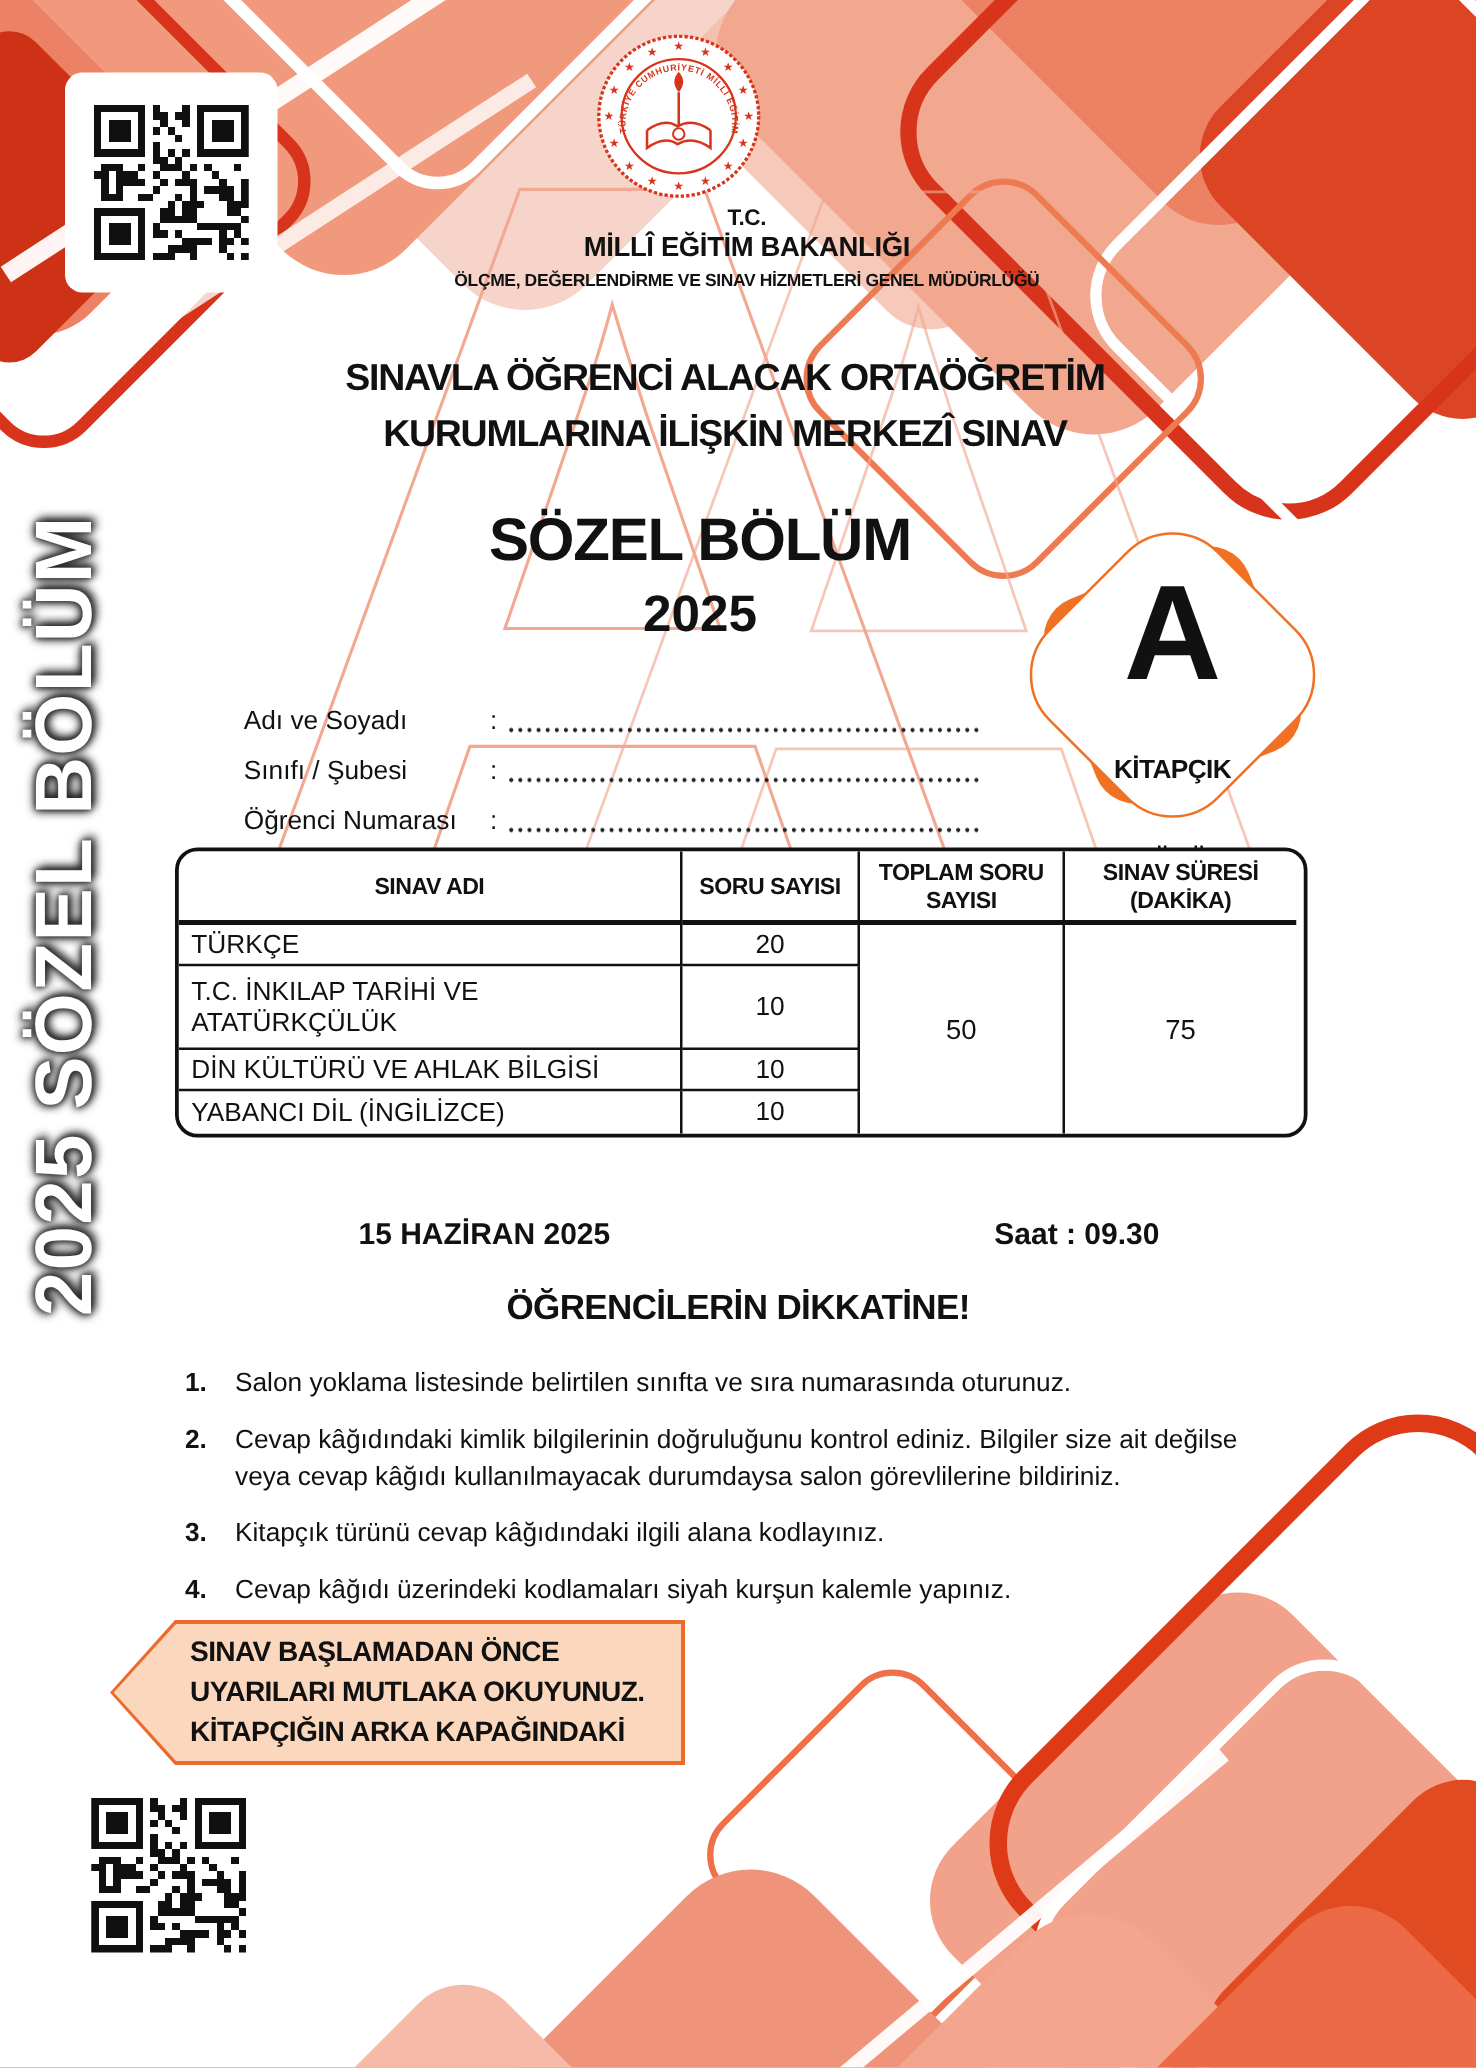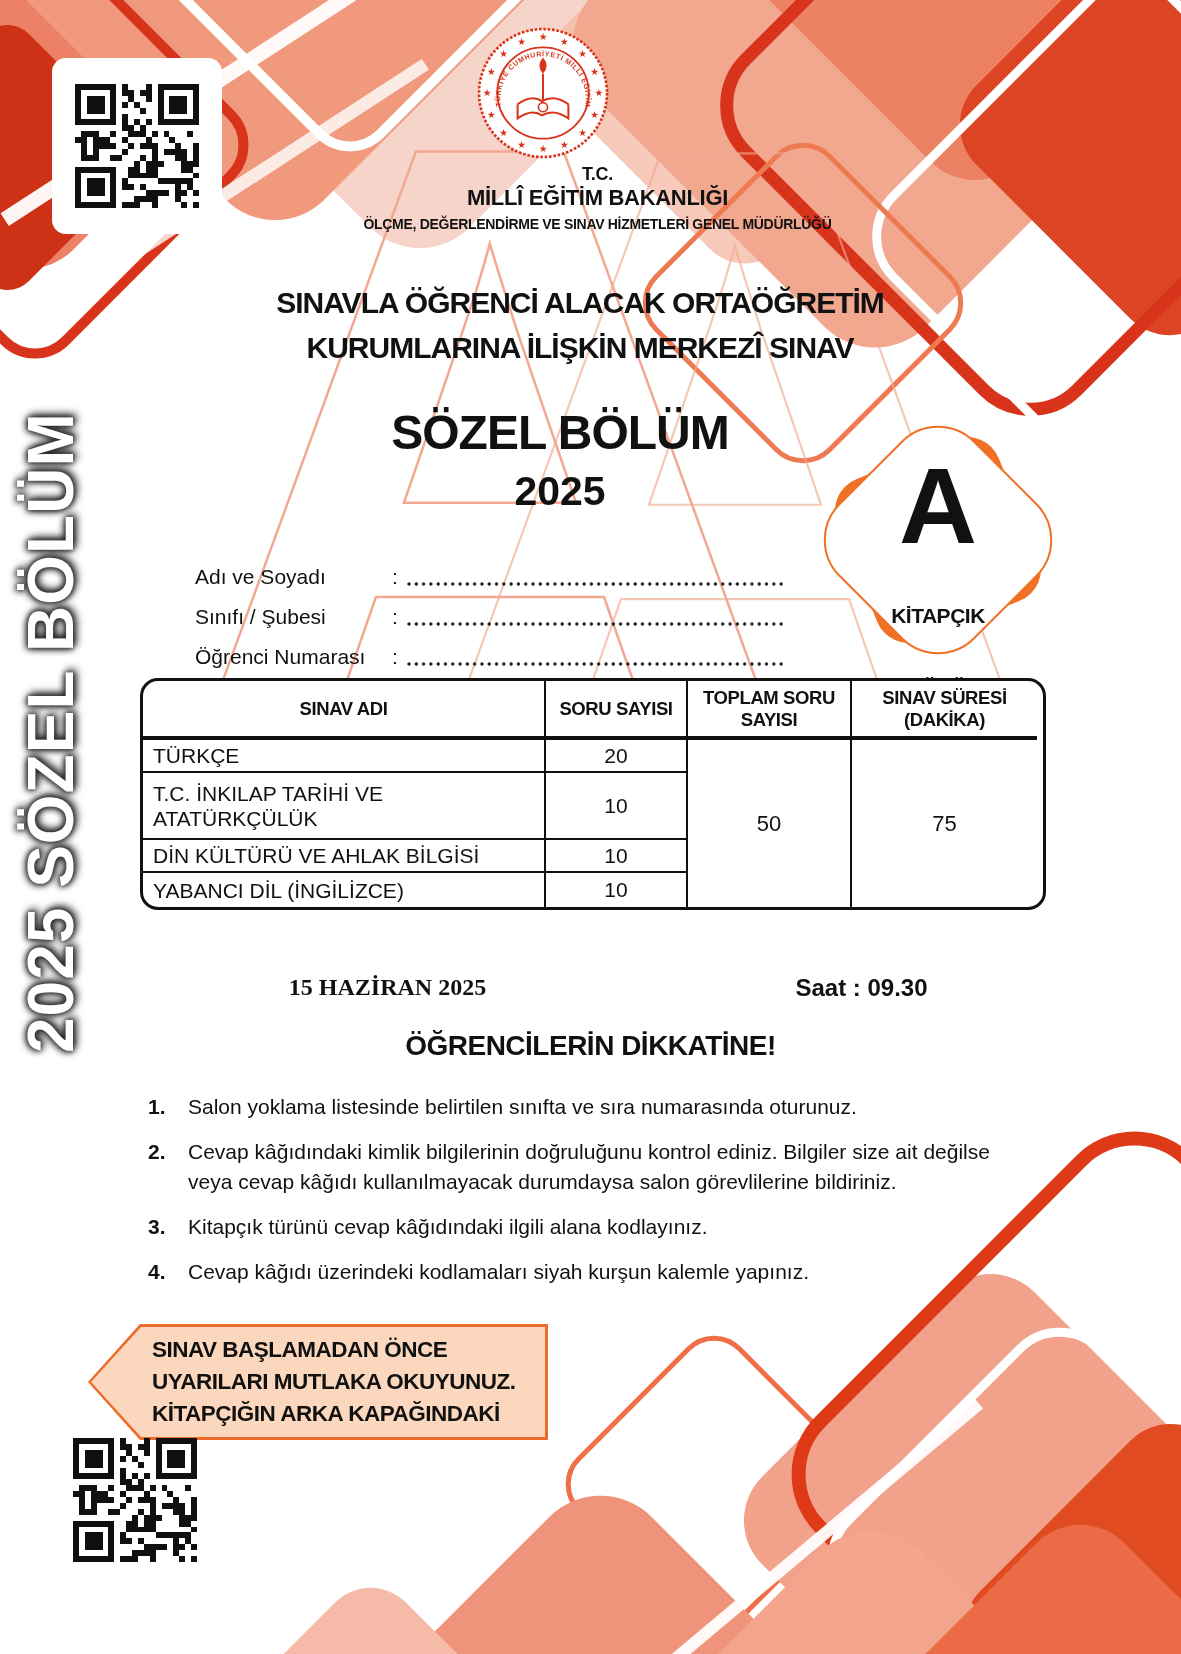--- a/index.html
+++ b/index.html
@@ -78,30 +78,30 @@
   .tbl{display:grid;grid-template-columns:403px 142px 164px 185px;grid-template-rows:59px 33px 67px 33px 34px;}
   .cell{display:flex;align-items:center;justify-content:center;text-align:center;}
   .hd{font-weight:700;font-size:18.5px;line-height:22px;letter-spacing:-0.4px;border-bottom:4px solid #111;}
   .br{border-right:2px solid #111;}
   .bb{border-bottom:2px solid #111;}
   .nm{justify-content:flex-start;text-align:left;padding-left:10px;font-size:21px;line-height:25px;}
   .ct{font-size:21px;}
   .mg{font-size:22px;}
   
   .dateline{position:absolute;left:0;top:974px;width:1181px;height:30px;font-weight:700;font-size:24px;}
-  .dt{position:absolute;left:255px;width:265px;text-align:center;font-family:Liberation Serif, serif;}
+  .dt{position:absolute;left:255px;width:265px;text-align:center;}
   .tm{position:absolute;left:774px;width:175px;text-align:center;}
   
   .notice-h{position:absolute;left:0;top:1030px;width:1181px;text-align:center;font-weight:700;font-size:28px;letter-spacing:-0.5px;}
   .items{position:absolute;left:148px;top:1092px;width:885px;}
   .item{display:flex;margin-bottom:15px;font-size:21px;line-height:30px;}
   .inum{width:30px;font-weight:700;flex:0 0 30px;}
   .itxt{padding-left:10px;}
   
-  .callout{position:absolute;left:88px;top:1324px;width:460px;height:116px;}
+  .callout{position:absolute;left:88px;top:1296px;width:460px;height:116px;}
   .callout .bg{position:absolute;inset:0;background:#ED6B2A;
      clip-path:polygon(0 50%,52px 0,100% 0,100% 100%,52px 100%);}
   .callout .fg{position:absolute;inset:3px;background:#FBD8BD;
      clip-path:polygon(0 50%,50px 0,100% 0,100% 100%,50px 100%);}
   .callout .txt{position:absolute;left:64px;top:10px;font-weight:700;font-size:22.5px;line-height:32px;letter-spacing:-0.5px;}
 </style>
 </head>
 <body>
 
 <div class="page">

